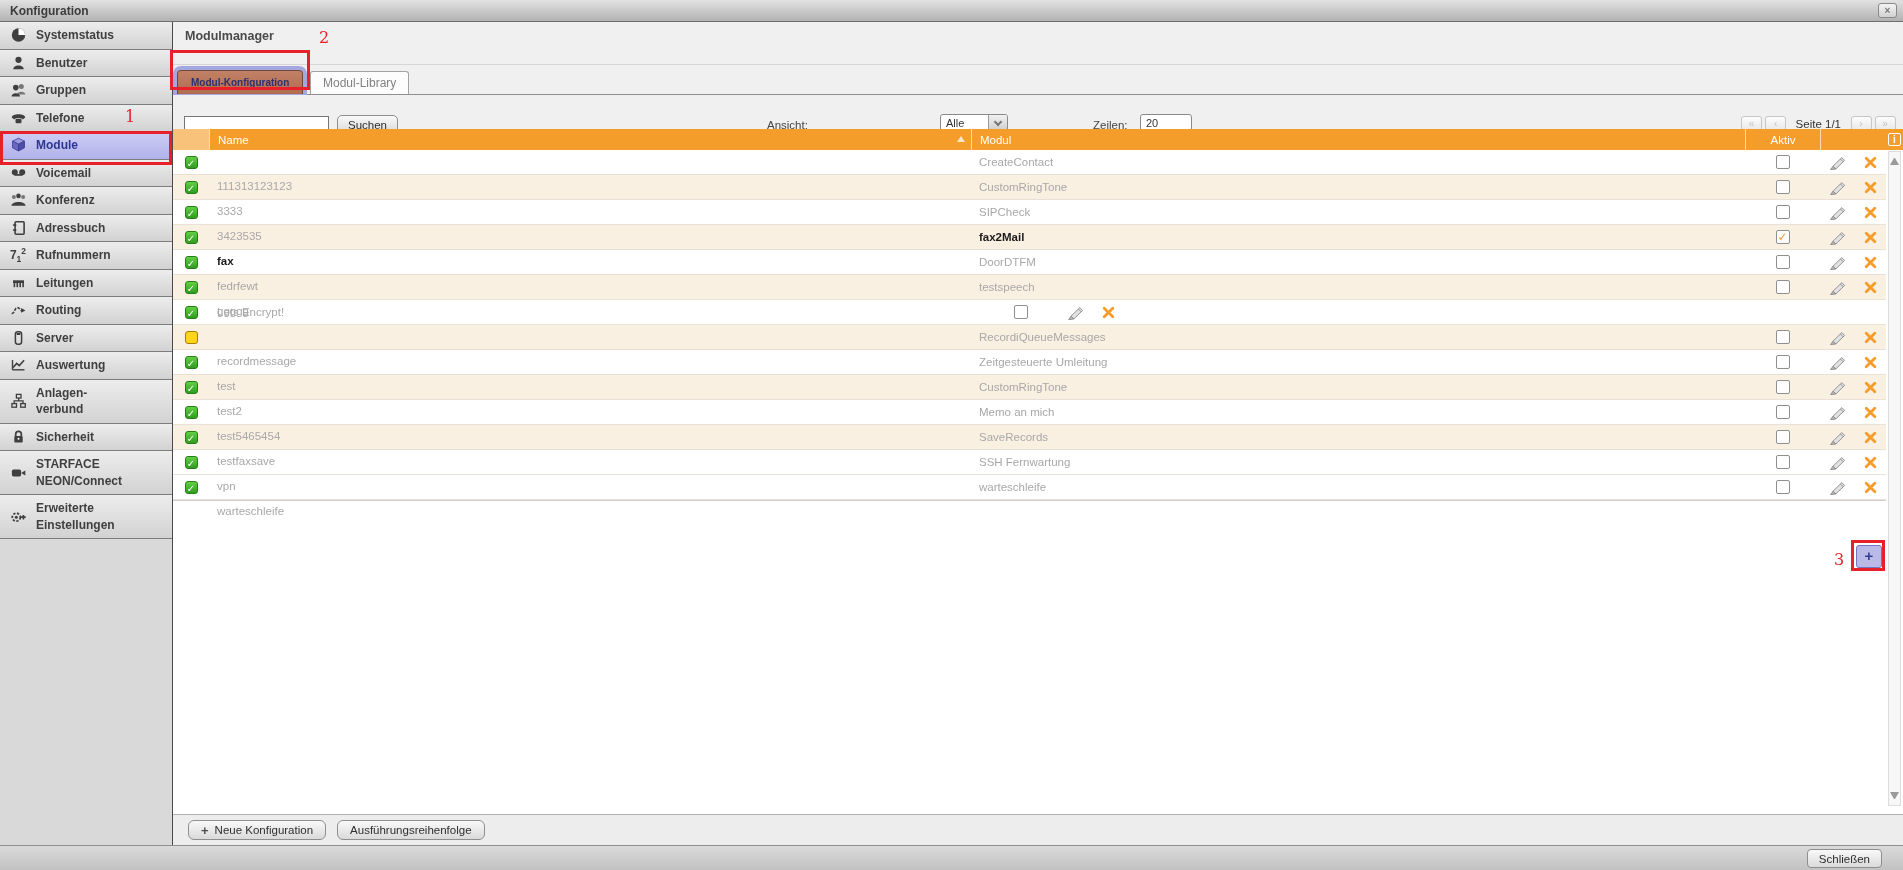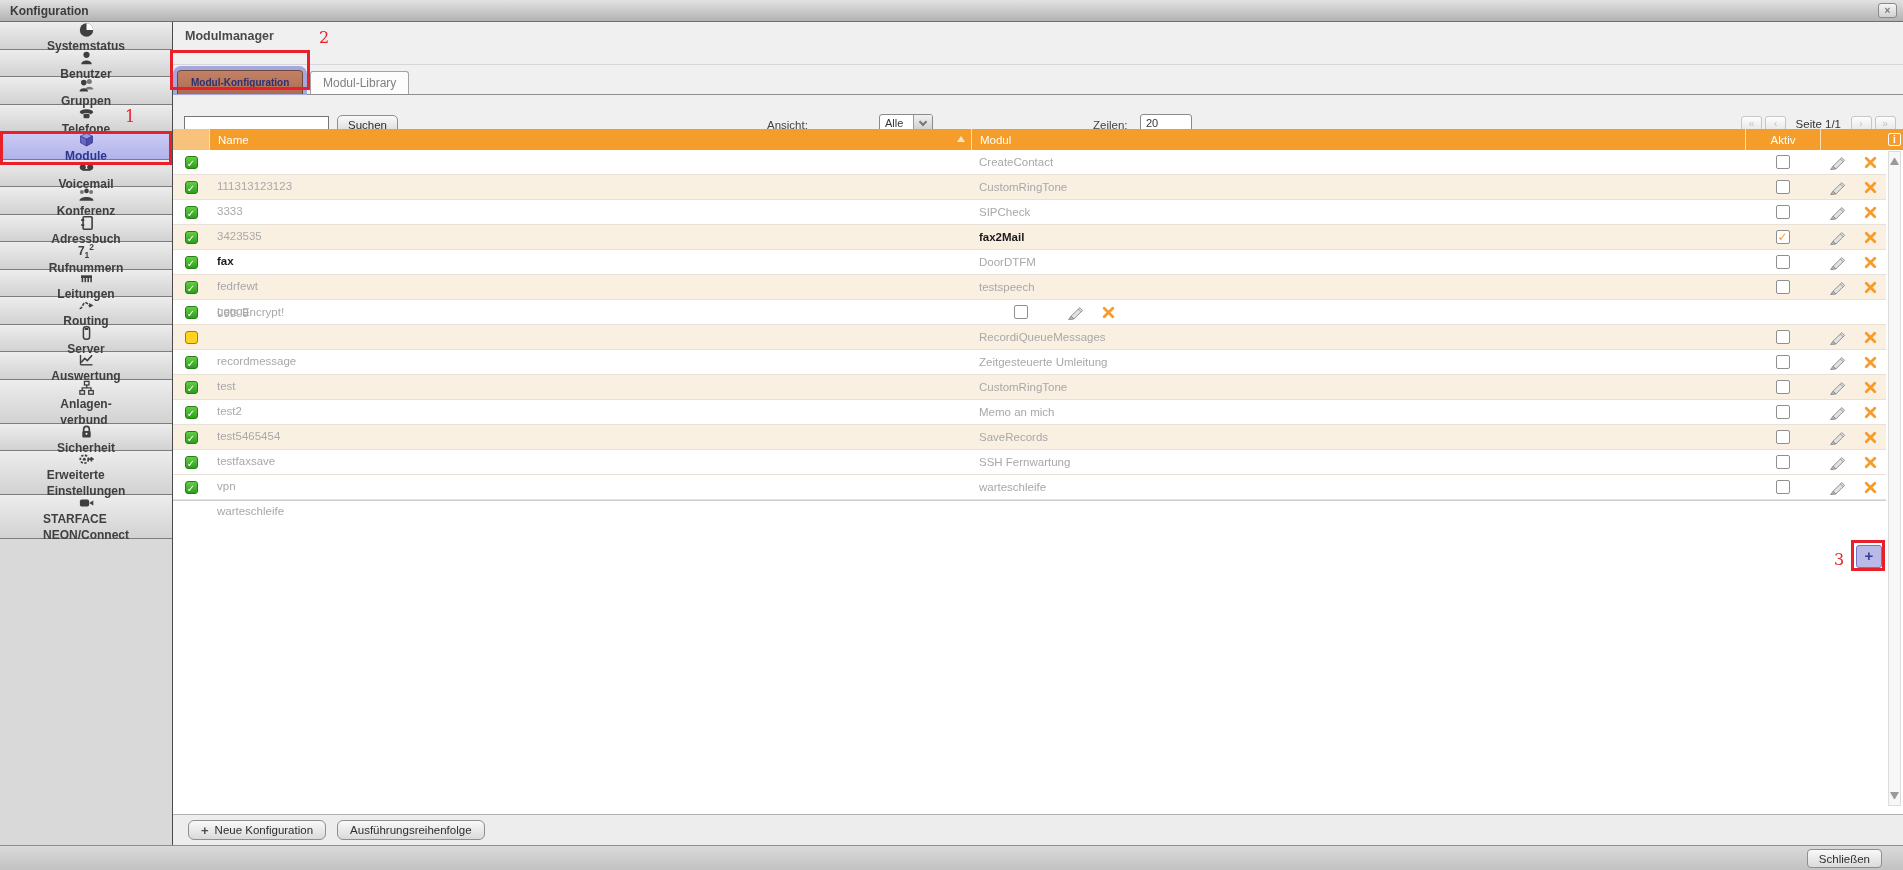--- a/index.html
+++ b/index.html
@@ -14,21 +14,21 @@
   .win-close { position:absolute; right:6px; top:3px; width:19px; height:15px;
     border:1px solid #8a8a8a; border-radius:3px; background:linear-gradient(#f4f4f4,#d2d2d2);
     color:#777; font-size:10px; font-weight:bold; text-align:center; line-height:13px; cursor:default; }
 
   .main { position:absolute; top:22px; left:0; right:0; bottom:25px; }
 
   
   .sidebar { position:absolute; left:0; top:0; bottom:0; width:173px;
     background:#d9d9d9; border-right:1px solid #4a4a4a; }
   .side-item { height:27.5px; display:flex; align-items:center;
-    background:linear-gradient(#ededed,#d2d2d2); border-bottom:1px solid #7d7d7d; cursor:pointer;flex-direction:column; }
+    background:linear-gradient(#ededed,#d2d2d2); border-bottom:1px solid #7d7d7d; cursor:pointer; }
   .side-item.two { height:44px; }
   .side-icon { width:36px; display:flex; justify-content:center; align-items:center; }
   .side-label { font-weight:bold; color:#3f3f3f; font-size:12px; line-height:1.35; }
   .side-label span { display:block; }
   .side-item.selected { background:linear-gradient(#cdcef5,#b1b2e9); }
   .side-item.selected .side-label { color:#2d3690; }
   .numicon { font-weight:bold; color:#3f3f3f; font-size:12px; }
   .numicon sub,.numicon sup { font-size:8.5px; }
 
   
@@ -48,21 +48,21 @@
   .toolbar { height:49px; background:#f0f0f0; position:relative; }
   .search-input { position:absolute; left:11px; top:21px; width:145px; height:17px;
     border:1px solid #767676; font-size:11px; padding:0 3px; background:#fff; }
   .btn { border:1px solid #8f8f8f; border-radius:5px; background:linear-gradient(#f9f9f9,#dadada);
     color:#2e2e2e; font-size:11.5px; cursor:pointer; font-family:inherit; }
   .search-btn { position:absolute; left:164px; top:20px; height:19px; padding:0 10px; }
   .tb-label { position:absolute; top:24px; color:#444; font-size:11.5px; }
   .lbl-view { left:594px; } .lbl-rows { left:920px; }
   .dd { position:absolute; top:19px; height:19px; display:flex; border:1px solid #8a8a8a;
     border-radius:3px; background:#fff; overflow:hidden; cursor:pointer; }
-  .dd-view { left:706px; width:54px;justify-content:flex-end; } .dd-rows { left:967px; width:52px;gap:46px; }
+  .dd-view { left:767px; width:68px;justify-content:flex-end; } .dd-rows { left:967px; width:52px;gap:46px; }
   .dd .val { flex:1; font-size:11px; color:#333; padding:2px 0 0 5px; }
   .dd .arrow { width:19px; background:linear-gradient(#f1f1f1,#cbcbcb); border-left:1px solid #9a9a9a;
     display:flex; align-items:center; justify-content:center; }
   .chev { width:6px; height:6px; border-left:2px solid #777; border-bottom:2px solid #777;
     transform:rotate(-45deg); margin-top:-3px; }
   .pager { position:absolute; right:6px; top:21px; display:flex; align-items:center; }
   .pg-btn { width:21px; height:16px; border:1px solid #c6c6c6; border-radius:3px; margin:0 1.5px;
     background:linear-gradient(#fdfdfd,#e6e6e6); color:#c2c2c2; font-size:10px;
     text-align:center; line-height:14px; cursor:default; }
   .pg-text { color:#333; font-size:11.5px; margin:0 8px; }
@@ -317,40 +317,40 @@
             <circle cx="8" cy="9.7" r="1" fill="#fff"></circle>
           </svg>
         </span>
         <span class="side-label">
           <span>Sicherheit</span>
         </span>
       </div>
       <div class="side-item two">
         <span class="side-icon">
           <svg width="17" height="16" viewBox="0 0 16 16">
+            <rect x="1.4" y="4.6" width="9.2" height="6.8" rx="1.6" fill="#3f3f3f"></rect>
+            <polygon points="10.6,8 14.8,5.4 14.8,10.6" fill="#3f3f3f"></polygon>
+          </svg>
+        </span>
+        <span class="side-label">
+          <span>STARFACE</span>
+          <span>NEON/Connect</span>
+        </span>
+      </div>
+      <div class="side-item two">
+        <span class="side-icon">
+          <svg width="17" height="16" viewBox="0 0 16 16">
             <circle cx="5.8" cy="8.2" r="4" fill="none" stroke="#3f3f3f" stroke-width="1.8" stroke-dasharray="2.3 1.5"></circle>
             <circle cx="5.8" cy="8.2" r="1.5" fill="#3f3f3f"></circle>
             <path d="M12.9 5.9 V10.5 M10.6 8.2 H15.2" stroke="#3f3f3f" stroke-width="1.7"></path>
           </svg>
         </span>
         <span class="side-label">
           <span>Erweiterte</span>
           <span>Einstellungen</span>
-        </span>
-      </div>
-      <div class="side-item two">
-        <span class="side-icon">
-          <svg width="17" height="16" viewBox="0 0 16 16">
-            <rect x="1.4" y="4.6" width="9.2" height="6.8" rx="1.6" fill="#3f3f3f"></rect>
-            <polygon points="10.6,8 14.8,5.4 14.8,10.6" fill="#3f3f3f"></polygon>
-          </svg>
-        </span>
-        <span class="side-label">
-          <span>STARFACE</span>
-          <span>NEON/Connect</span>
         </span>
       </div>
     </div>
 
   <div class="content">
     <div class="page-header">Modulmanager</div>
 
     <div class="tabrow">
       <div class="tab active">Modul-Konfiguration</div>
       <div class="tab inactive">Modul-Library</div>

